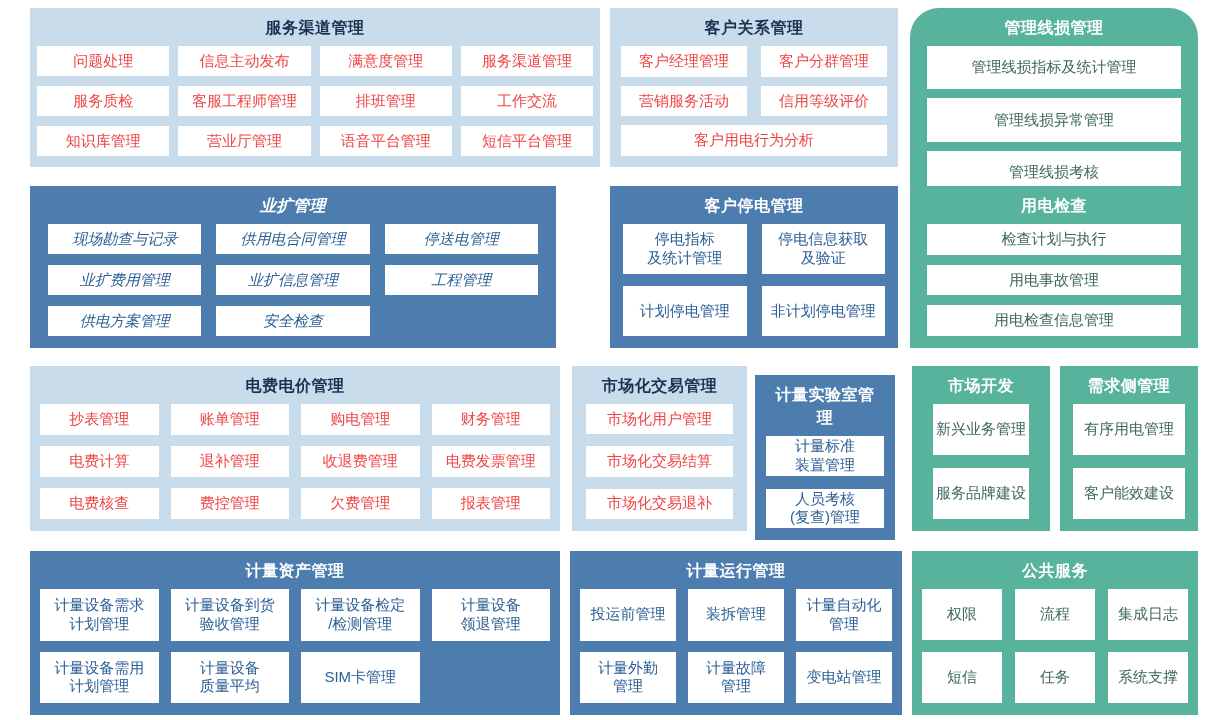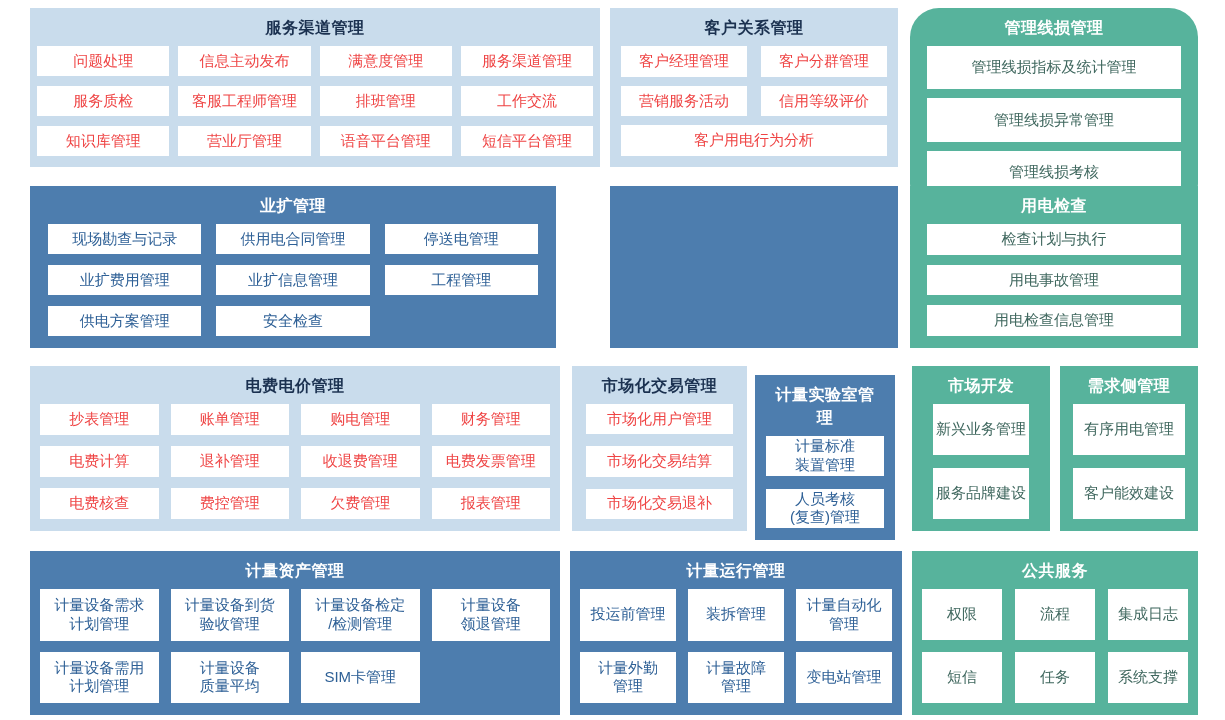--- a/index.html
+++ b/index.html
@@ -61,35 +61,44 @@
 
   <section class="panel teal" style="left:910px;top:8px;width:288px;height:205px;padding:0 17px 19px;border-radius:29px;">
     <h2>管理线损管理</h2>
     <div class="items c1" style="gap:9px;">
       <div class="item">管理线损指标及统计管理</div>
       <div class="item">管理线损异常管理</div>
       <div class="item">管理线损考核</div>
     </div>
   </section>
 
-  <section class="panel blue" style="left:30px;top:186px;width:526px;height:162px;padding:0 18px 12px;">
+  <section class="panel blue" style="left:30px;top:186px;width:526px;height:162px;padding:0 18px 12px;font-style:italic;">
     <h2>业扩管理</h2>
     <div class="items c3" style="gap:11px 15px;">
       <div class="item">现场勘查与记录</div>
       <div class="item">供用电合同管理</div>
       <div class="item">停送电管理</div>
       <div class="item">业扩费用管理</div>
       <div class="item">业扩信息管理</div>
       <div class="item">工程管理</div>
       <div class="item">供电方案管理</div>
       <div class="item">安全检查</div>
     </div>
   </section>
 
   <section class="panel blue" style="left:610px;top:186px;width:288px;height:162px;padding:0 13px 12px;">
+    <h2>客户停电管理</h2>
+    <div class="items c2" style="gap:12px 15px;">
+      <div class="item">停电指标
+及统计管理</div>
+      <div class="item">停电信息获取
+及验证</div>
+      <div class="item">计划停电管理</div>
+      <div class="item">非计划停电管理</div>
+    </div>
   </section>
 
   <section class="panel teal" style="left:910px;top:186px;width:288px;height:162px;padding:0 17px 12px;">
     <h2>用电检查</h2>
     <div class="items c1" style="gap:10px;">
       <div class="item">检查计划与执行</div>
       <div class="item">用电事故管理</div>
       <div class="item">用电检查信息管理</div>
     </div>
   </section>

